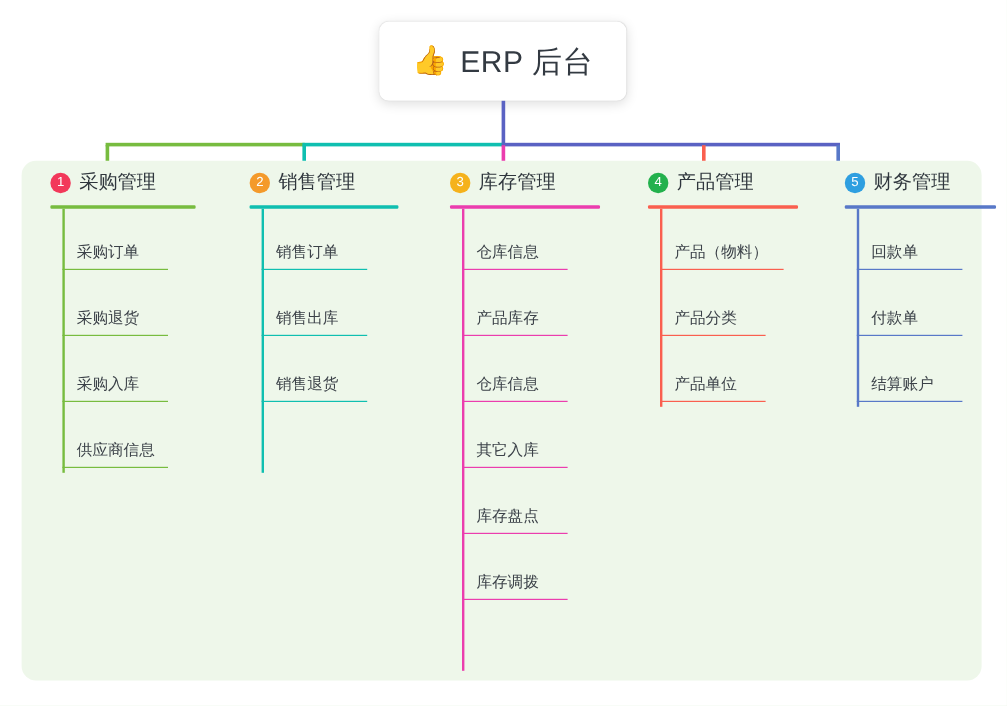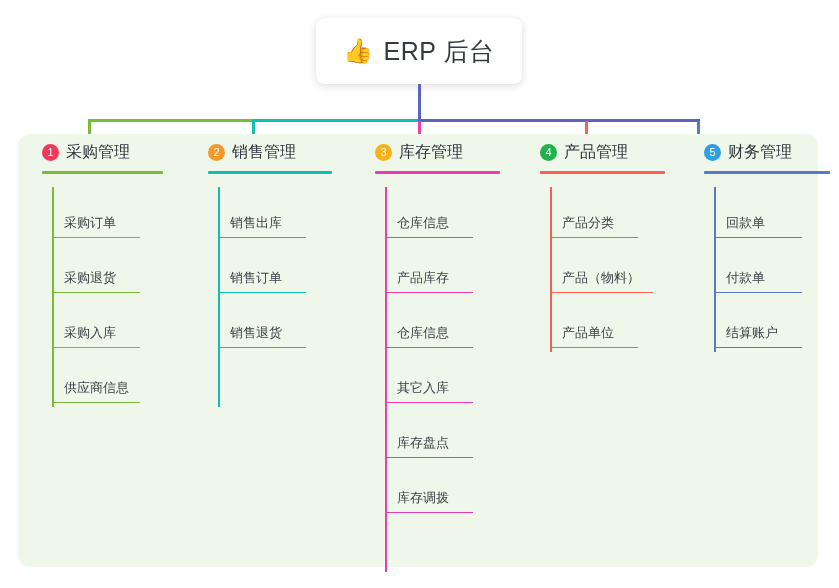--- a/index.html
+++ b/index.html
@@ -107,21 +107,21 @@
   }
   .col-rule {
     height: 3px;
     border-radius: 1px;
     margin-top: 1px;
   }
 
   
   .leaves {
     position: relative;
-    margin-top: 13px;
+    margin-top: 0;
     text-align: center;
   }
   .spine {
     position: absolute;
     left: 22px;
     top: 0;
     width: 2px;
   }
   .leaf {
     position: relative;
@@ -194,28 +194,28 @@
       </div>
       <div class="column" style="left: 178px; width: 165px;">
         <div class="col-header">
           <span class="badge" style="background: rgb(244, 154, 43);">2</span>
           <span class="col-title">销售管理</span>
         </div>
         <div class="col-rule" style="width: 124px; background: rgb(15, 191, 176); margin-left: 12px;"></div>
         <div class="leaves">
           <div class="spine" style="background: rgb(15, 191, 176); height: 220px;"></div>
           <div class="leaf">
+            <span class="leaf-label">销售订单</span>
+            <div class="leaf-rule" style="width: 88px; background: rgb(15, 191, 176);"></div>
+          </div>
+          <div class="leaf">
             <span class="leaf-label">销售出库</span>
             <div class="leaf-rule" style="width: 88px; background: rgb(15, 191, 176);"></div>
           </div>
           <div class="leaf">
-            <span class="leaf-label">销售订单</span>
-            <div class="leaf-rule" style="width: 88px; background: rgb(15, 191, 176);"></div>
-          </div>
-          <div class="leaf">
             <span class="leaf-label">销售退货</span>
             <div class="leaf-rule" style="width: 88px; background: rgb(15, 191, 176);"></div>
           </div>
         </div>
       </div>
       <div class="column" style="left: 345px; width: 165px;">
         <div class="col-header">
           <span class="badge" style="background: rgb(245, 178, 28);">3</span>
           <span class="col-title">库存管理</span>
         </div>
@@ -250,28 +250,28 @@
       </div>
       <div class="column" style="left: 510px; width: 165px;">
         <div class="col-header">
           <span class="badge" style="background: rgb(35, 177, 77);">4</span>
           <span class="col-title">产品管理</span>
         </div>
         <div class="col-rule" style="width: 125px; background: rgb(250, 95, 79); margin-left: 12px;"></div>
         <div class="leaves">
           <div class="spine" style="background: rgb(250, 95, 79); height: 165px;"></div>
           <div class="leaf">
+            <span class="leaf-label">产品（物料）</span>
+            <div class="leaf-rule" style="width: 103px; background: rgb(250, 95, 79);"></div>
+          </div>
+          <div class="leaf">
             <span class="leaf-label">产品分类</span>
             <div class="leaf-rule" style="width: 88px; background: rgb(250, 95, 79);"></div>
           </div>
           <div class="leaf">
-            <span class="leaf-label">产品（物料）</span>
-            <div class="leaf-rule" style="width: 103px; background: rgb(250, 95, 79);"></div>
-          </div>
-          <div class="leaf">
             <span class="leaf-label">产品单位</span>
             <div class="leaf-rule" style="width: 88px; background: rgb(250, 95, 79);"></div>
           </div>
         </div>
       </div>
       <div class="column" style="left: 674px; width: 126px;">
         <div class="col-header">
           <span class="badge" style="background: rgb(46, 159, 224);">5</span>
           <span class="col-title">财务管理</span>
         </div>

